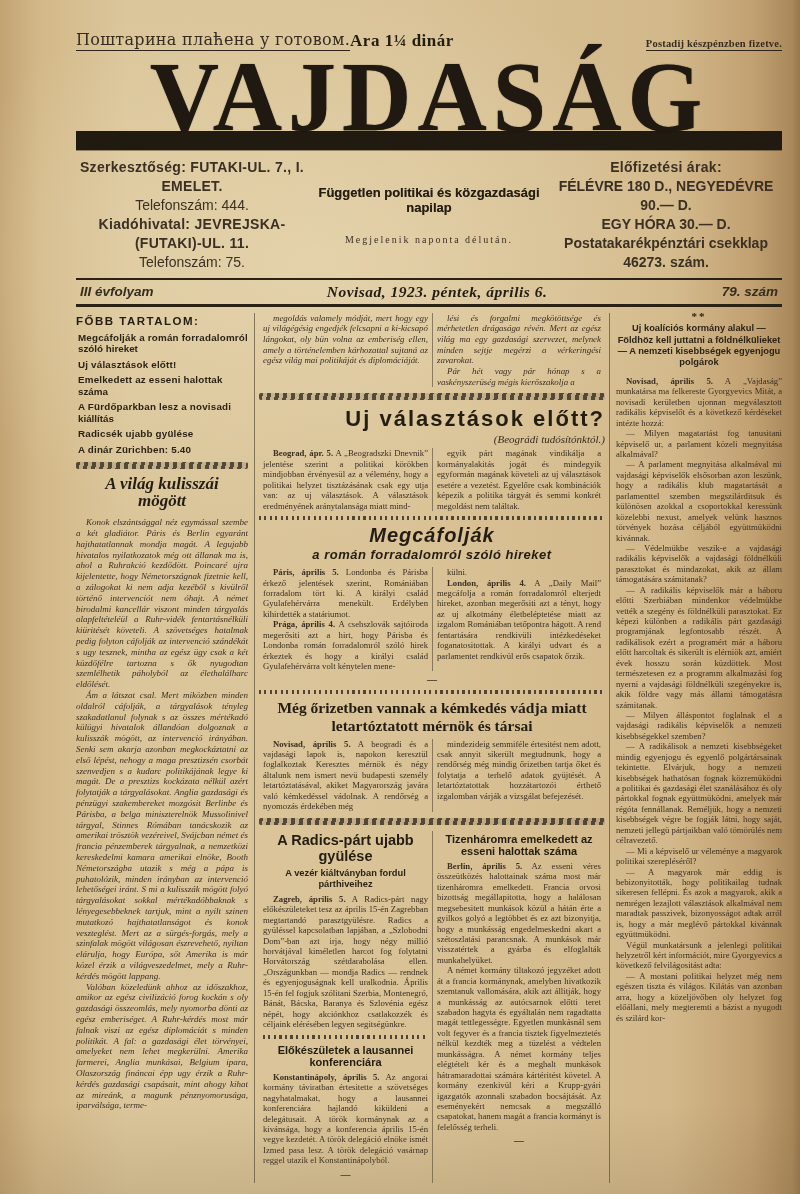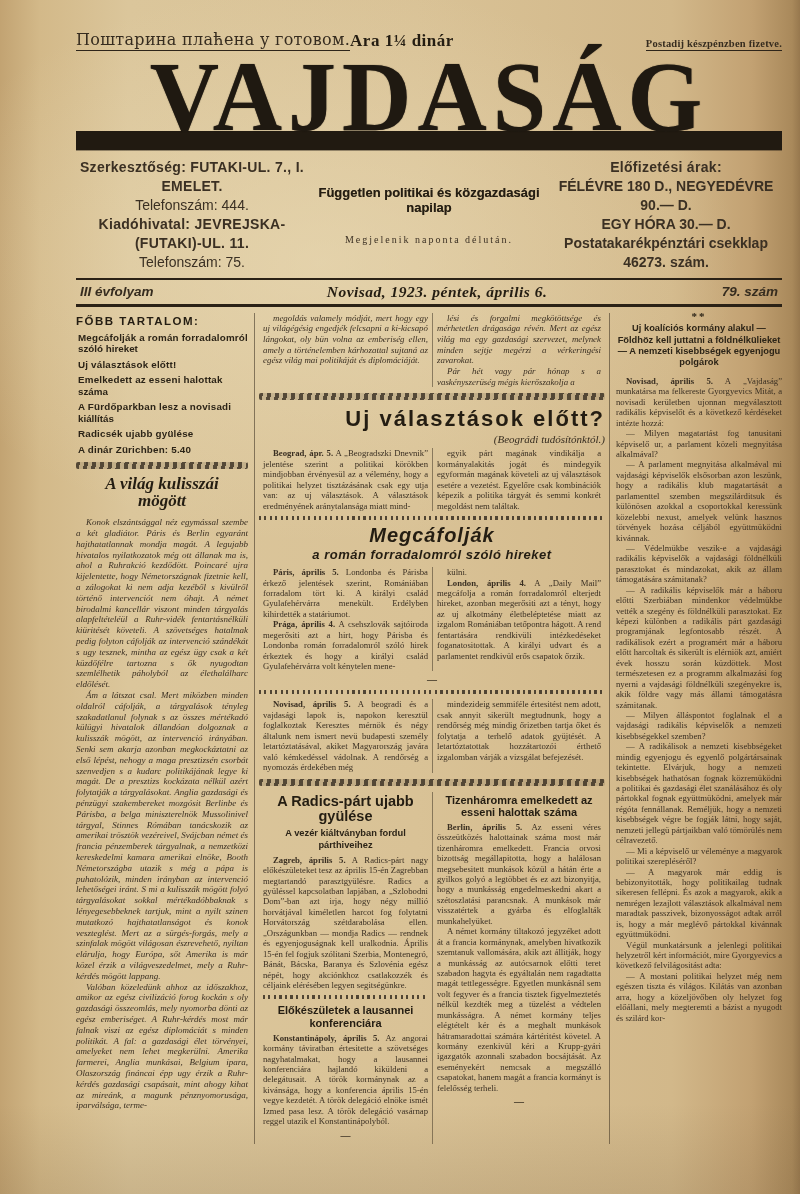--- a/index.html
+++ b/index.html
@@ -193,20 +193,21 @@
             </div>
           <div>
               <p class="para"><span>külni.</span></p>
               <p class="para"><b class="lead">London, április 4.</b><span> A „Daily Mail” megcáfolja a román forradalomról elterjedt hireket, azonban megerősiti azt a tényt, hogy az uj alkotmány életbeléptetése miatt az izgalom Romániában tetőpontra hágott. A rend fentartására rendkivüli intézkedéseket foganatositottak. A királyi udvart és a parlamentet rendkivül erős csapatok őrzik.</span></p>
             </div>
         </div>
         <div class="endmark">—</div>
 
         <div class="dots"></div>
 
+        <h2 class="h-serif">Még őrizetben vannak a kémkedés vádja miatt letartóztatott mérnök és társai</h2>
         <div class="pair">
           <div>
               <p class="para"><b class="lead">Novisad, április 5.</b><span> A beogradi és a vajdasági lapok is, napokon keresztül foglalkoztak Keresztes mérnök és négy általunk nem ismert nevü budapesti személy letartóztatásával, akiket Magyarország javára való kémkedéssel vádolnak. A rendőrség a nyomozás érdekében még</span></p>
             </div>
           <div>
               <p class="para"><span>mindezideig semmiféle értesitést nem adott, csak annyit sikerült megtudnunk, hogy a rendőrség még mindig őrizetben tartja őket és folytatja a terhelő adatok gyüjtését. A letartóztatottak hozzátartozói érthető izgalomban várják a vizsgálat befejezését.</span></p>
             </div>
         </div>
 
         <div class="orn"></div>

